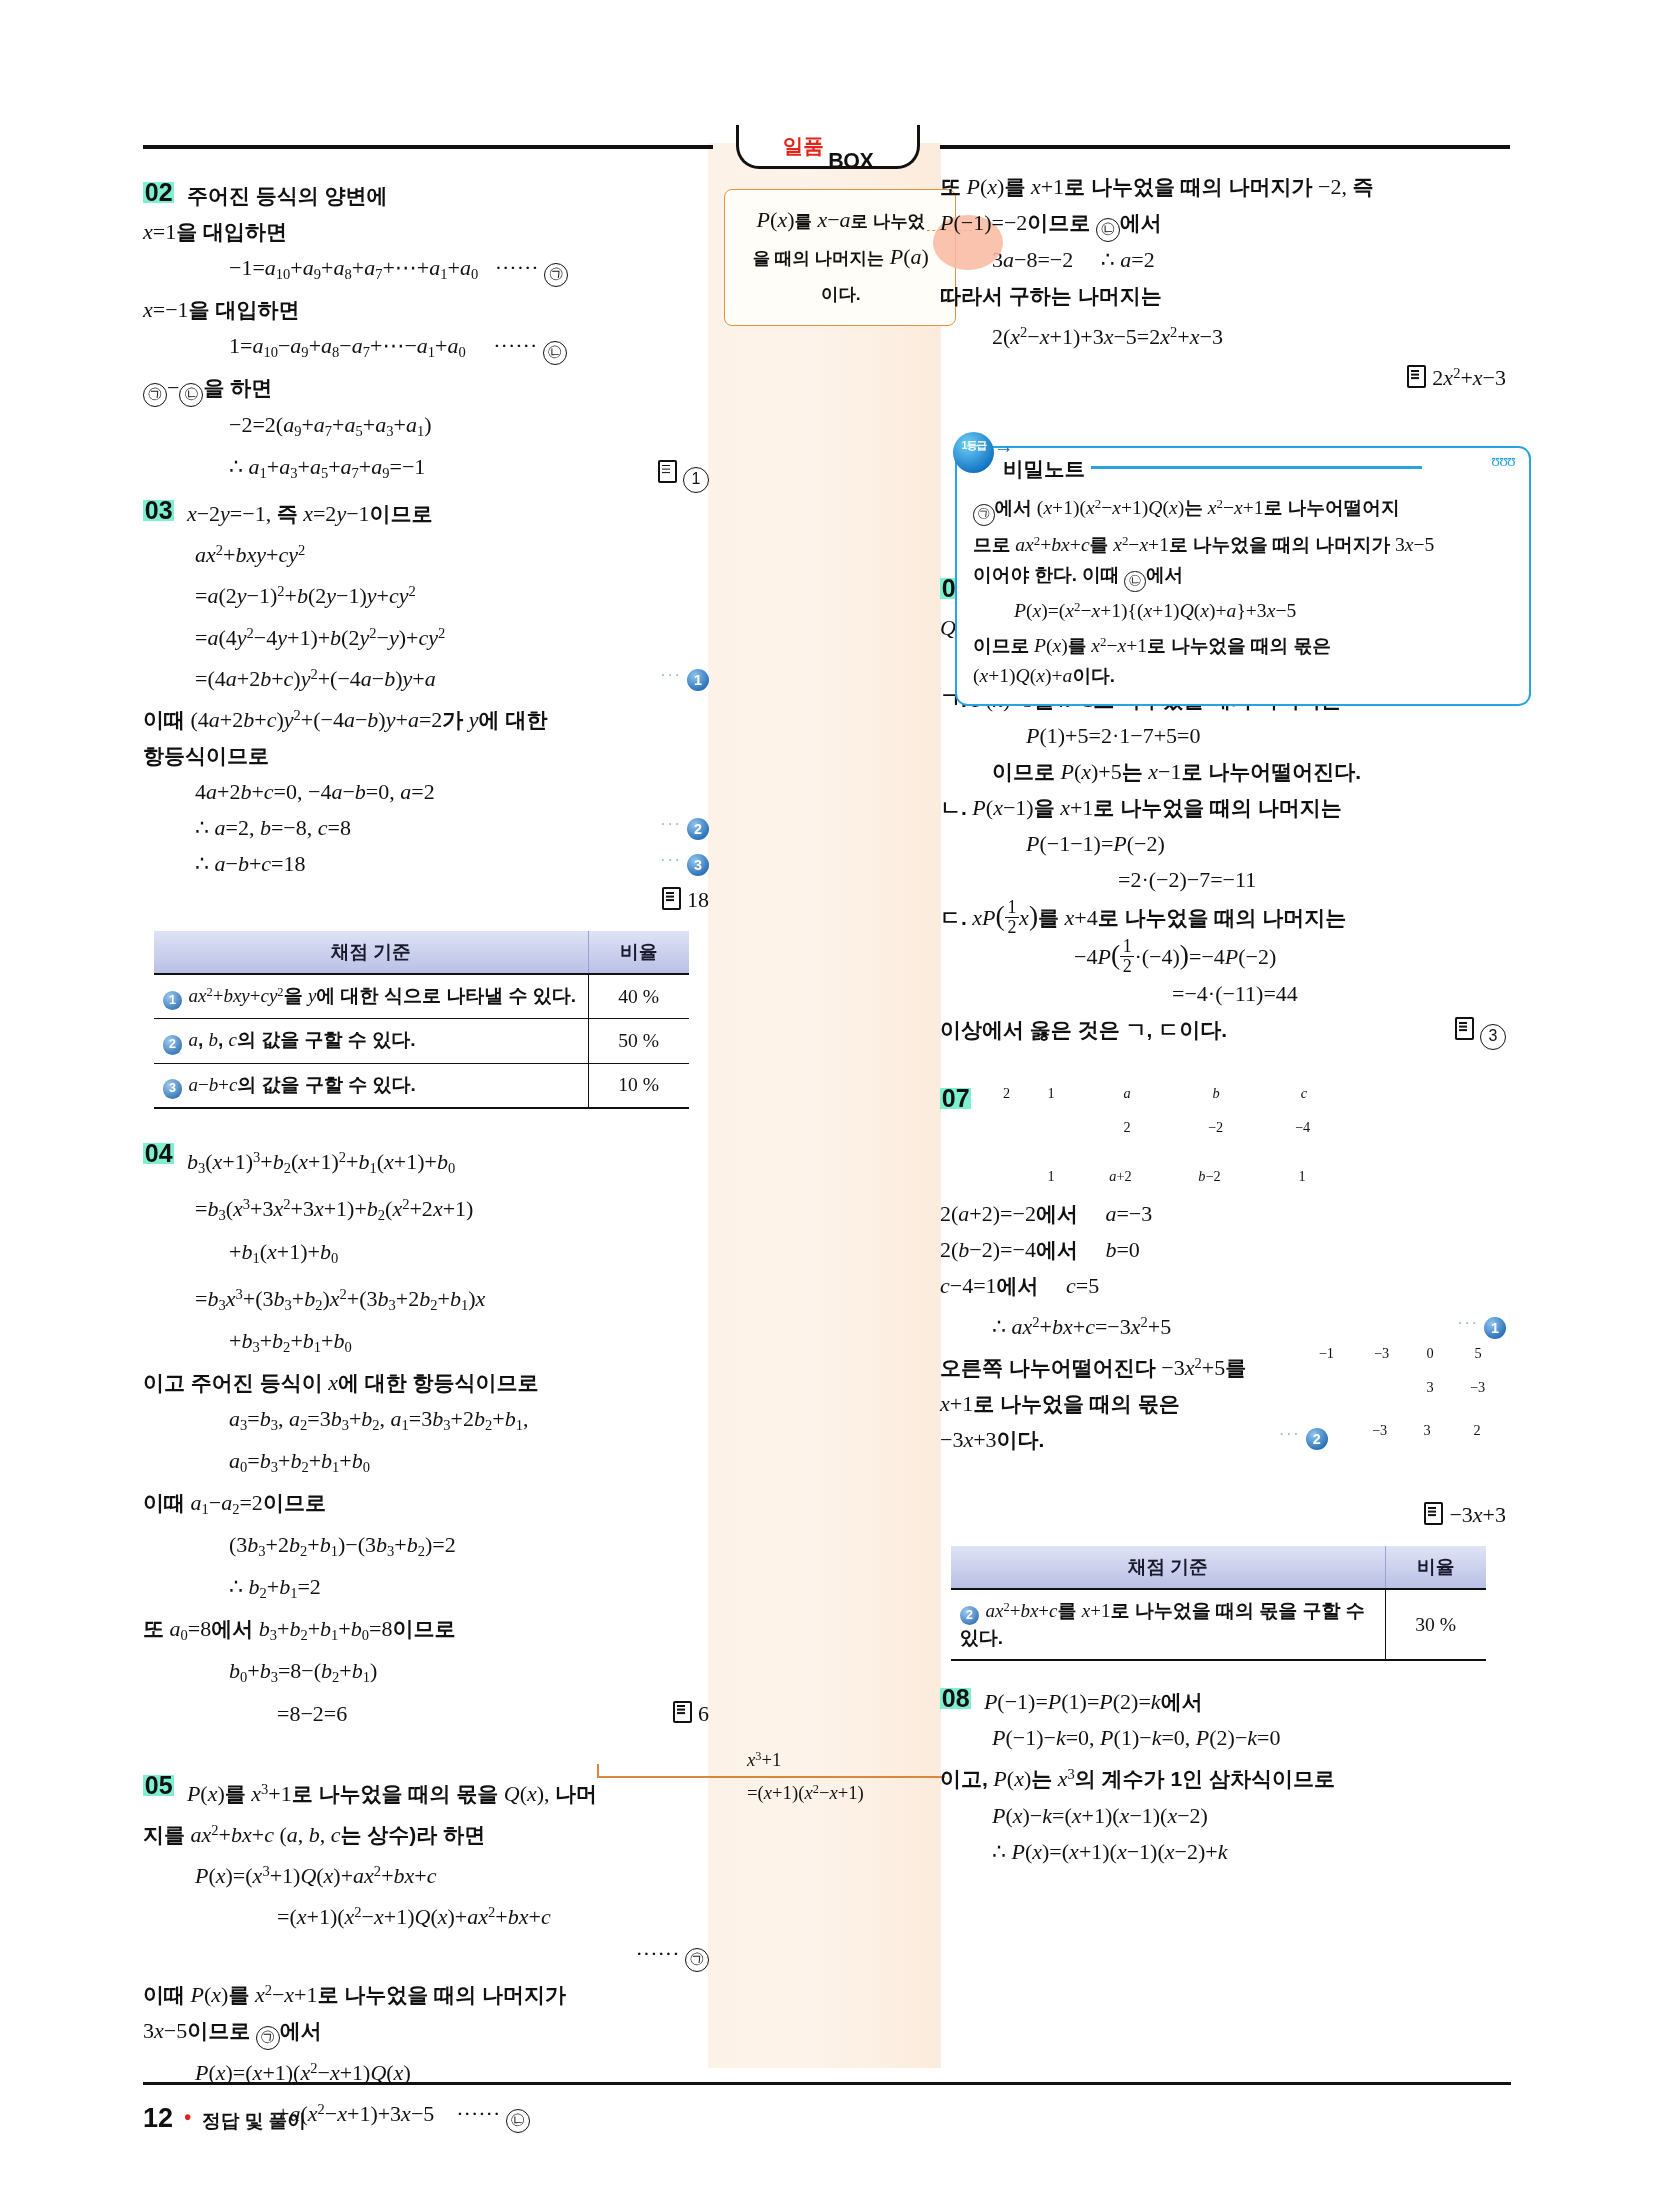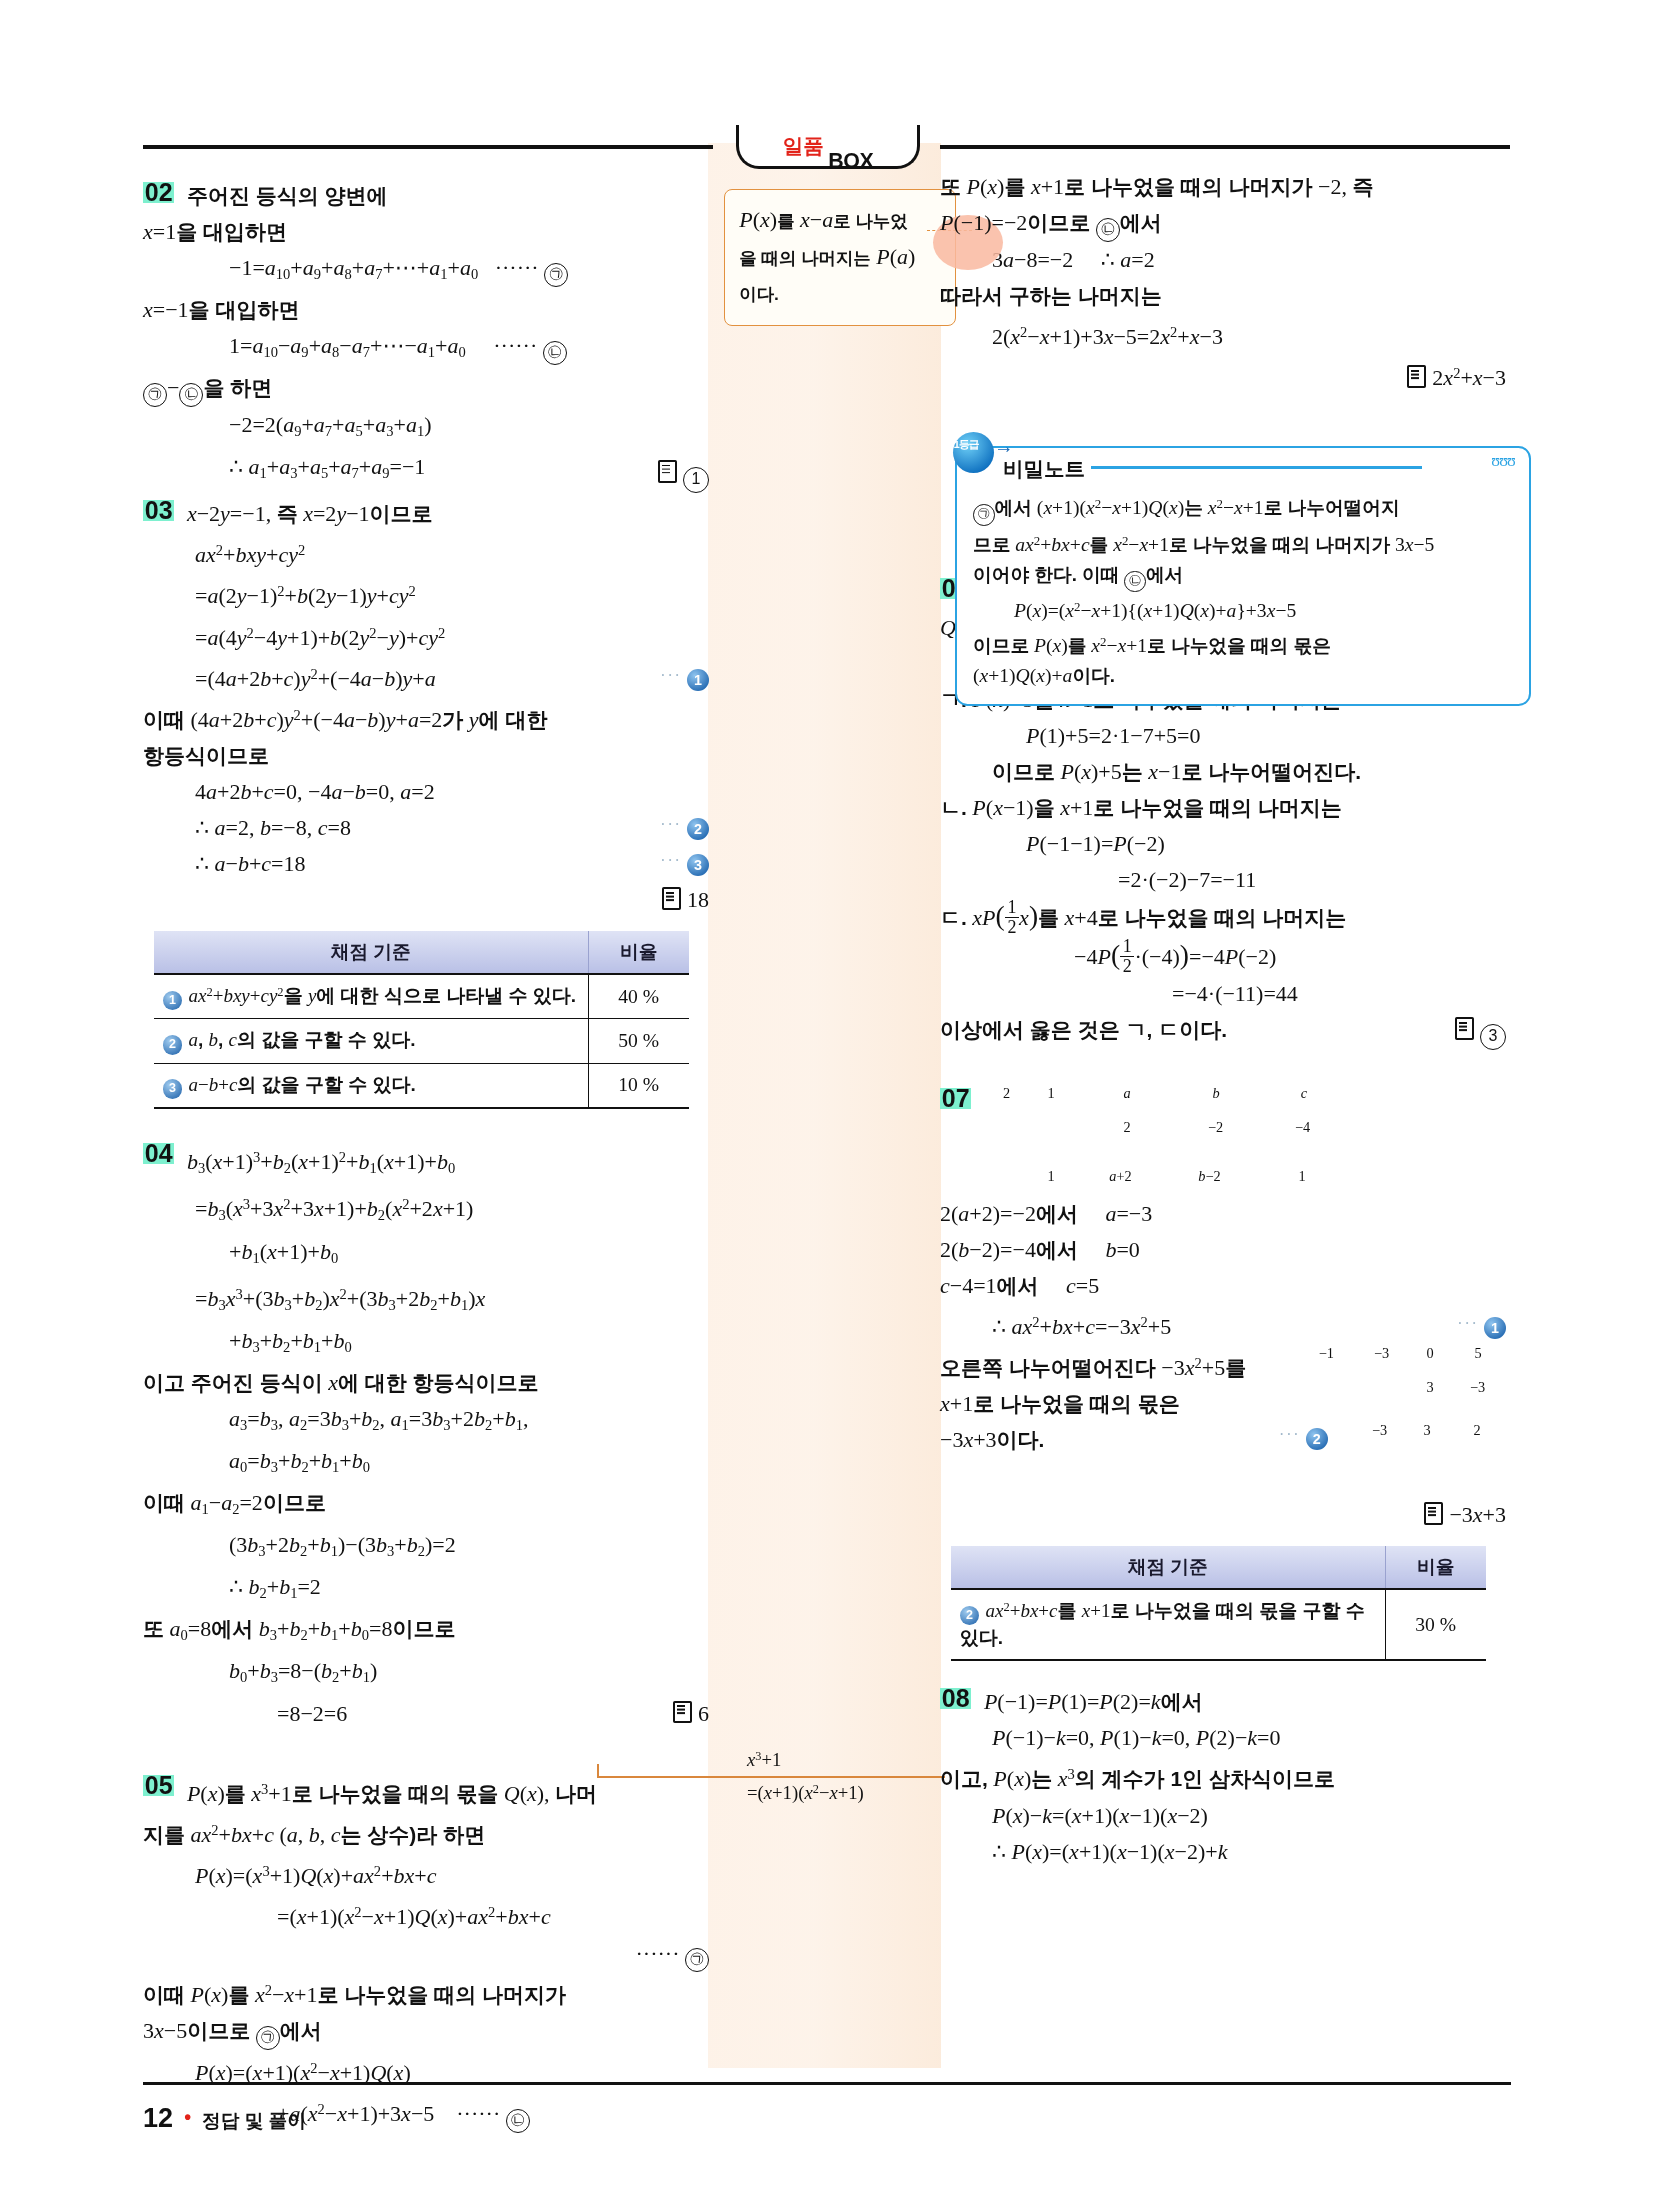--- a/index.html
+++ b/index.html
@@ -115,21 +115,21 @@
     background:radial-gradient(circle at 35% 30%,#9fcbef,#3a78b8 75%);
     color:#fff;font-size:12.5px;line-height:19.6px;text-align:center;
     margin-right:6.2px;vertical-align:-1.8px;
   }
 
   
   .callout{
     position:absolute;left:724px;top:189px;width:203px;
     border:1.8px solid #e2913f;border-radius:8px;background:#fffdf7;
     padding:11.6px 12.5px 13.4px 14.3px;
-    font-size:18px;line-height:28px;
+    font-size:18px;line-height:28px;text-align:center;
   }
   .callout .ko{font-size:17.4px;}
   .conn{position:absolute;border-top:1.8px dashed #e2913f;}
 
   
   .ptr-h{position:absolute;background:#d9873c;height:2.2px;}
   .ptr-v{position:absolute;background:#d9873c;width:2.2px;}
   .sidenote{
     position:absolute;font-size:18.7px;line-height:28.5px;white-space:nowrap;
   }
@@ -138,22 +138,22 @@
   .secret{
     position:absolute;left:955px;top:446px;width:542px;
     border:2.2px solid #2ba3e3;border-radius:12.5px;background:#fff;
     padding:41px 14.3px 12.5px 16px;
   }
   .secret .ln{font-size:19.6px;line-height:30px;}
   .secret .ko{font-size:18.7px;}
   .badge{
     position:absolute;left:-3.6px;top:-16px;width:41px;height:41px;border-radius:50%;
     background:radial-gradient(circle at 36% 30%,#6fd0f7,#0d6fbf 78%);
-    color:#fff;font-family:Liberation Mono, monospace;font-weight:bold;
-    font-size:10.7px;line-height:11.6px;padding-top:8px;box-sizing:border-box;
+    color:#fff;font-family:Liberation Sans, sans-serif;font-weight:bold;
+    font-size:10.7px;line-height:11.6px;text-align:center;padding-top:8px;box-sizing:border-box;
     letter-spacing:-0.9px;
   }
   .badge-arrow{position:absolute;left:37px;top:-12.5px;color:#1566b5;font-size:19.6px;font-weight:bold;}
   .secret-title{
     position:absolute;left:46px;top:7.1px;font-family:"Liberation Sans",sans-serif;
     font-weight:bold;font-size:20.5px;color:#111;
   }
   .secret-line{position:absolute;left:134px;top:18px;right:107px;height:2.7px;background:#2ba3e3;}
   .doodle{position:absolute;right:14.3px;top:3.6px;color:#2ba3e3;font-size:16px;letter-spacing:-0.9px;}
   .cell{position:absolute;text-align:center;}

